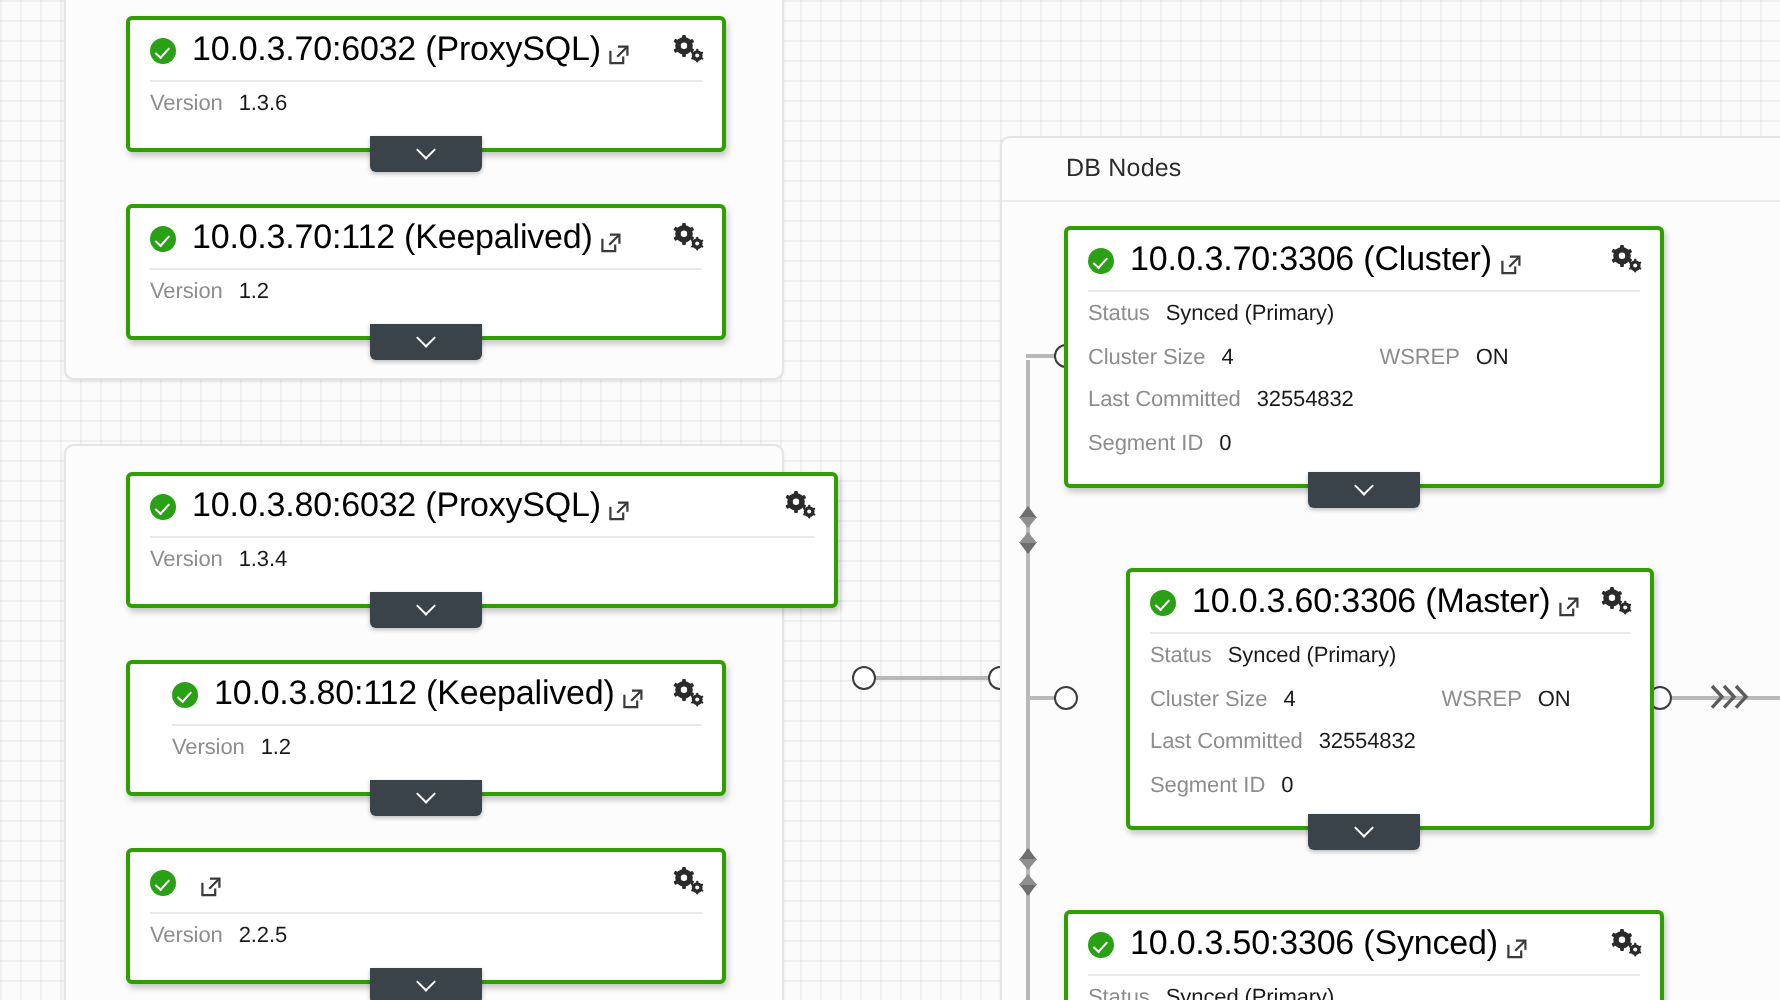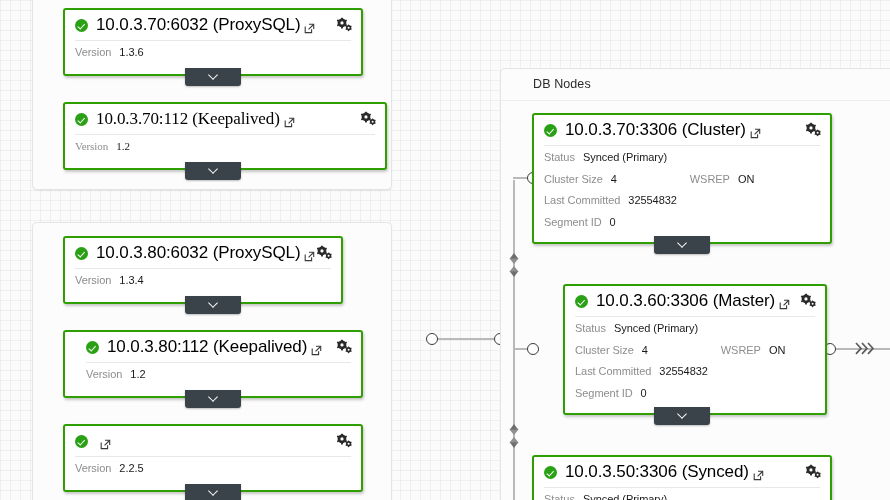--- a/index.html
+++ b/index.html
@@ -189,21 +189,21 @@
       <div class="krow">
         <span class="k">Version</span>
         <span class="v">1.3.6</span>
       </div>
     </div>
   </div>
   <div class="tab" style="left:185px; top:68px;">
       <span class="chev"></span>
     </div>
 
-  <div class="card" style="left:63px; top:102px; width:324px; height:68px;font-family:Liberation Serif, serif;">
+  <div class="card" style="left:63px; top:102px; width:300px; height:68px;">
     <div class="card-head">
       <span class="status-dot"></span>
       <span class="card-title">10.0.3.70:112 (Keepalived)</span>
       <span class="ext-link">
         <svg width="11" height="11" viewBox="0 0 11 11">
           <path d="M1.2 3.4 L1.2 9.6 L7.6 9.6 L7.6 6.2" fill="none" stroke="#3a3a3a" stroke-width="1.1"></path>
           <path d="M5.0 1.3 L9.7 1.3 L9.7 5.9" fill="none" stroke="#3a3a3a" stroke-width="1.1"></path>
           <path d="M9.5 1.5 L4.6 6.4" fill="none" stroke="#3a3a3a" stroke-width="1.1"></path>
         </svg>
       </span>
@@ -233,21 +233,21 @@
         <span class="v">1.2</span>
       </div>
     </div>
   </div>
   <div class="tab" style="left:185px; top:162px;">
       <span class="chev"></span>
     </div>
 
   <div class="panel" style="left:32px; top:222px; width:360px; height:320px;"></div>
 
-  <div class="card" style="left:63px; top:236px; width:280px; height:68px;">
+  <div class="card" style="left:63px; top:236px; width:356px; height:68px;">
     <div class="card-head">
       <span class="status-dot"></span>
       <span class="card-title">10.0.3.80:6032 (ProxySQL)</span>
       <span class="ext-link">
         <svg width="11" height="11" viewBox="0 0 11 11">
           <path d="M1.2 3.4 L1.2 9.6 L7.6 9.6 L7.6 6.2" fill="none" stroke="#3a3a3a" stroke-width="1.1"></path>
           <path d="M5.0 1.3 L9.7 1.3 L9.7 5.9" fill="none" stroke="#3a3a3a" stroke-width="1.1"></path>
           <path d="M9.5 1.5 L4.6 6.4" fill="none" stroke="#3a3a3a" stroke-width="1.1"></path>
         </svg>
       </span>

